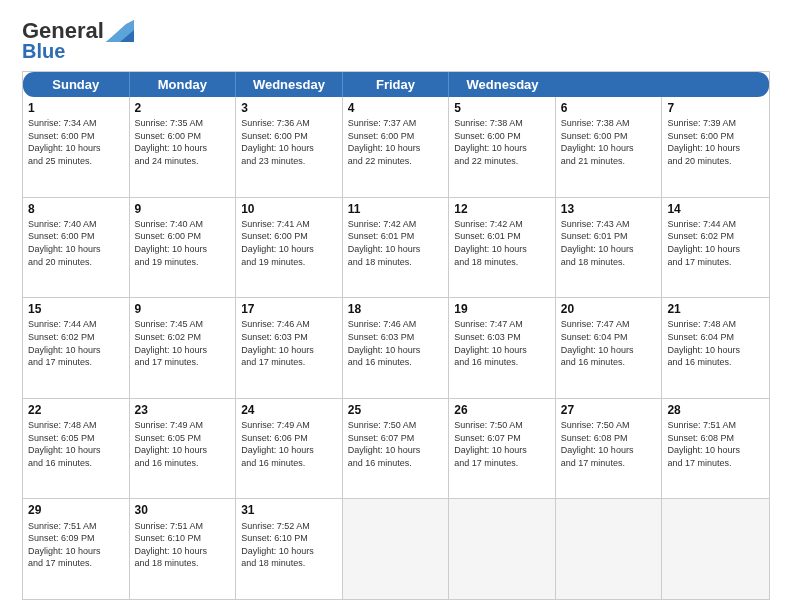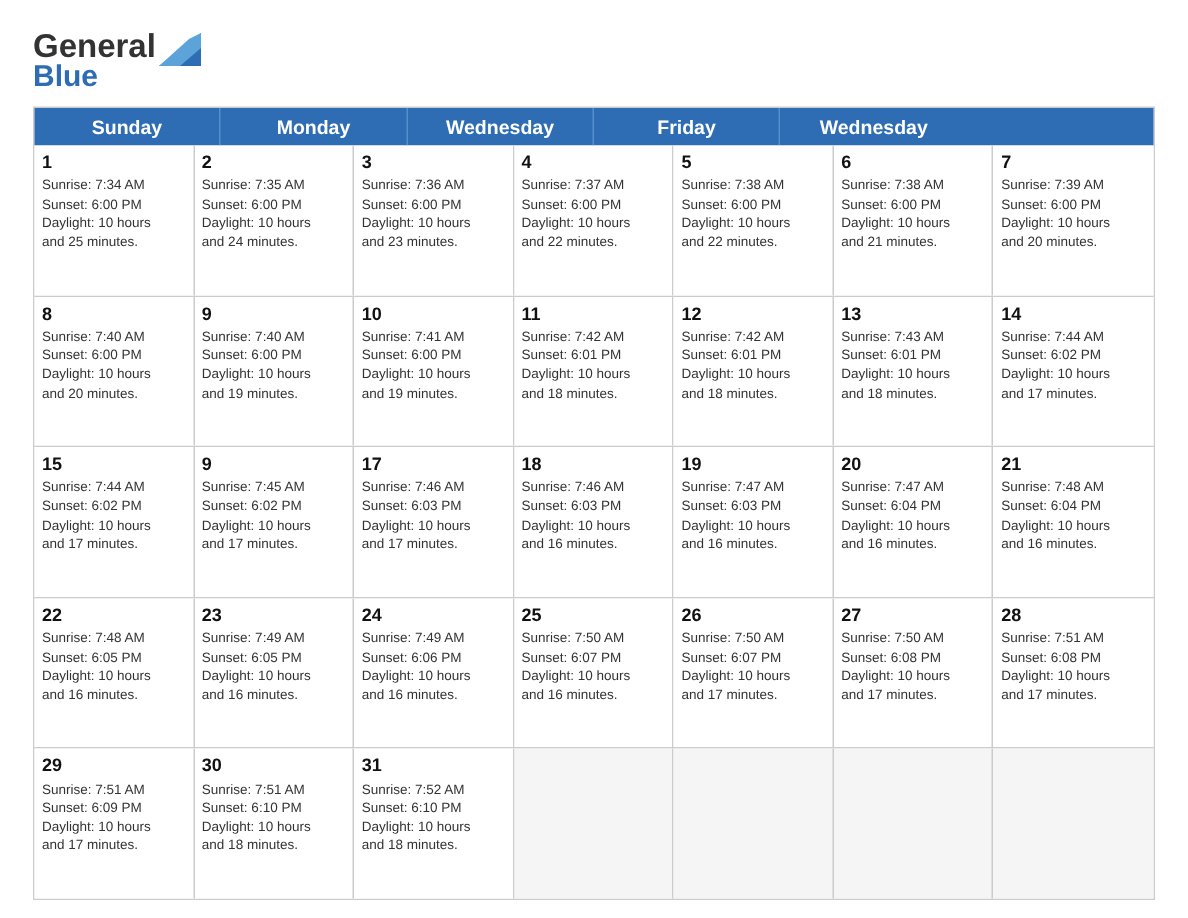--- a/index.html
+++ b/index.html
@@ -26,21 +26,21 @@
     .logo {
       display: flex;
       flex-direction: column;
       align-items: flex-start;
     }
     .logo-text {
       font-size: 22px;
       font-weight: bold;
       color: #1a1a1a;
       display: flex;
-      align-items: flex-end;
+      align-items: center;
     }
     .logo-general { color: #333; }
     .logo-icon {
       width: 28px;
       height: 22px;
       margin-left: 2px;
     }
     .title-section {
       text-align: right;
     }
@@ -55,22 +55,23 @@
       color: #555;
     }
     .calendar {
       flex: 1;
       display: flex;
       flex-direction: column;
       border: 1px solid #ccc;
     }
     .cal-header {
       display: grid;
-      grid-template-columns: repeat(6, 1fr);
+      grid-template-columns: repeat(7, 1fr);
       background: #2e6db4;
+      border-radius: 11px;
     }
     .cal-header-cell {
       color: #fff;
       font-weight: bold;
       font-size: 13px;
       padding: 5px 6px;
       text-align: center;
       border-right: 1px solid #5590cc;
     }
     .cal-header-cell:last-child { border-right: none; }

